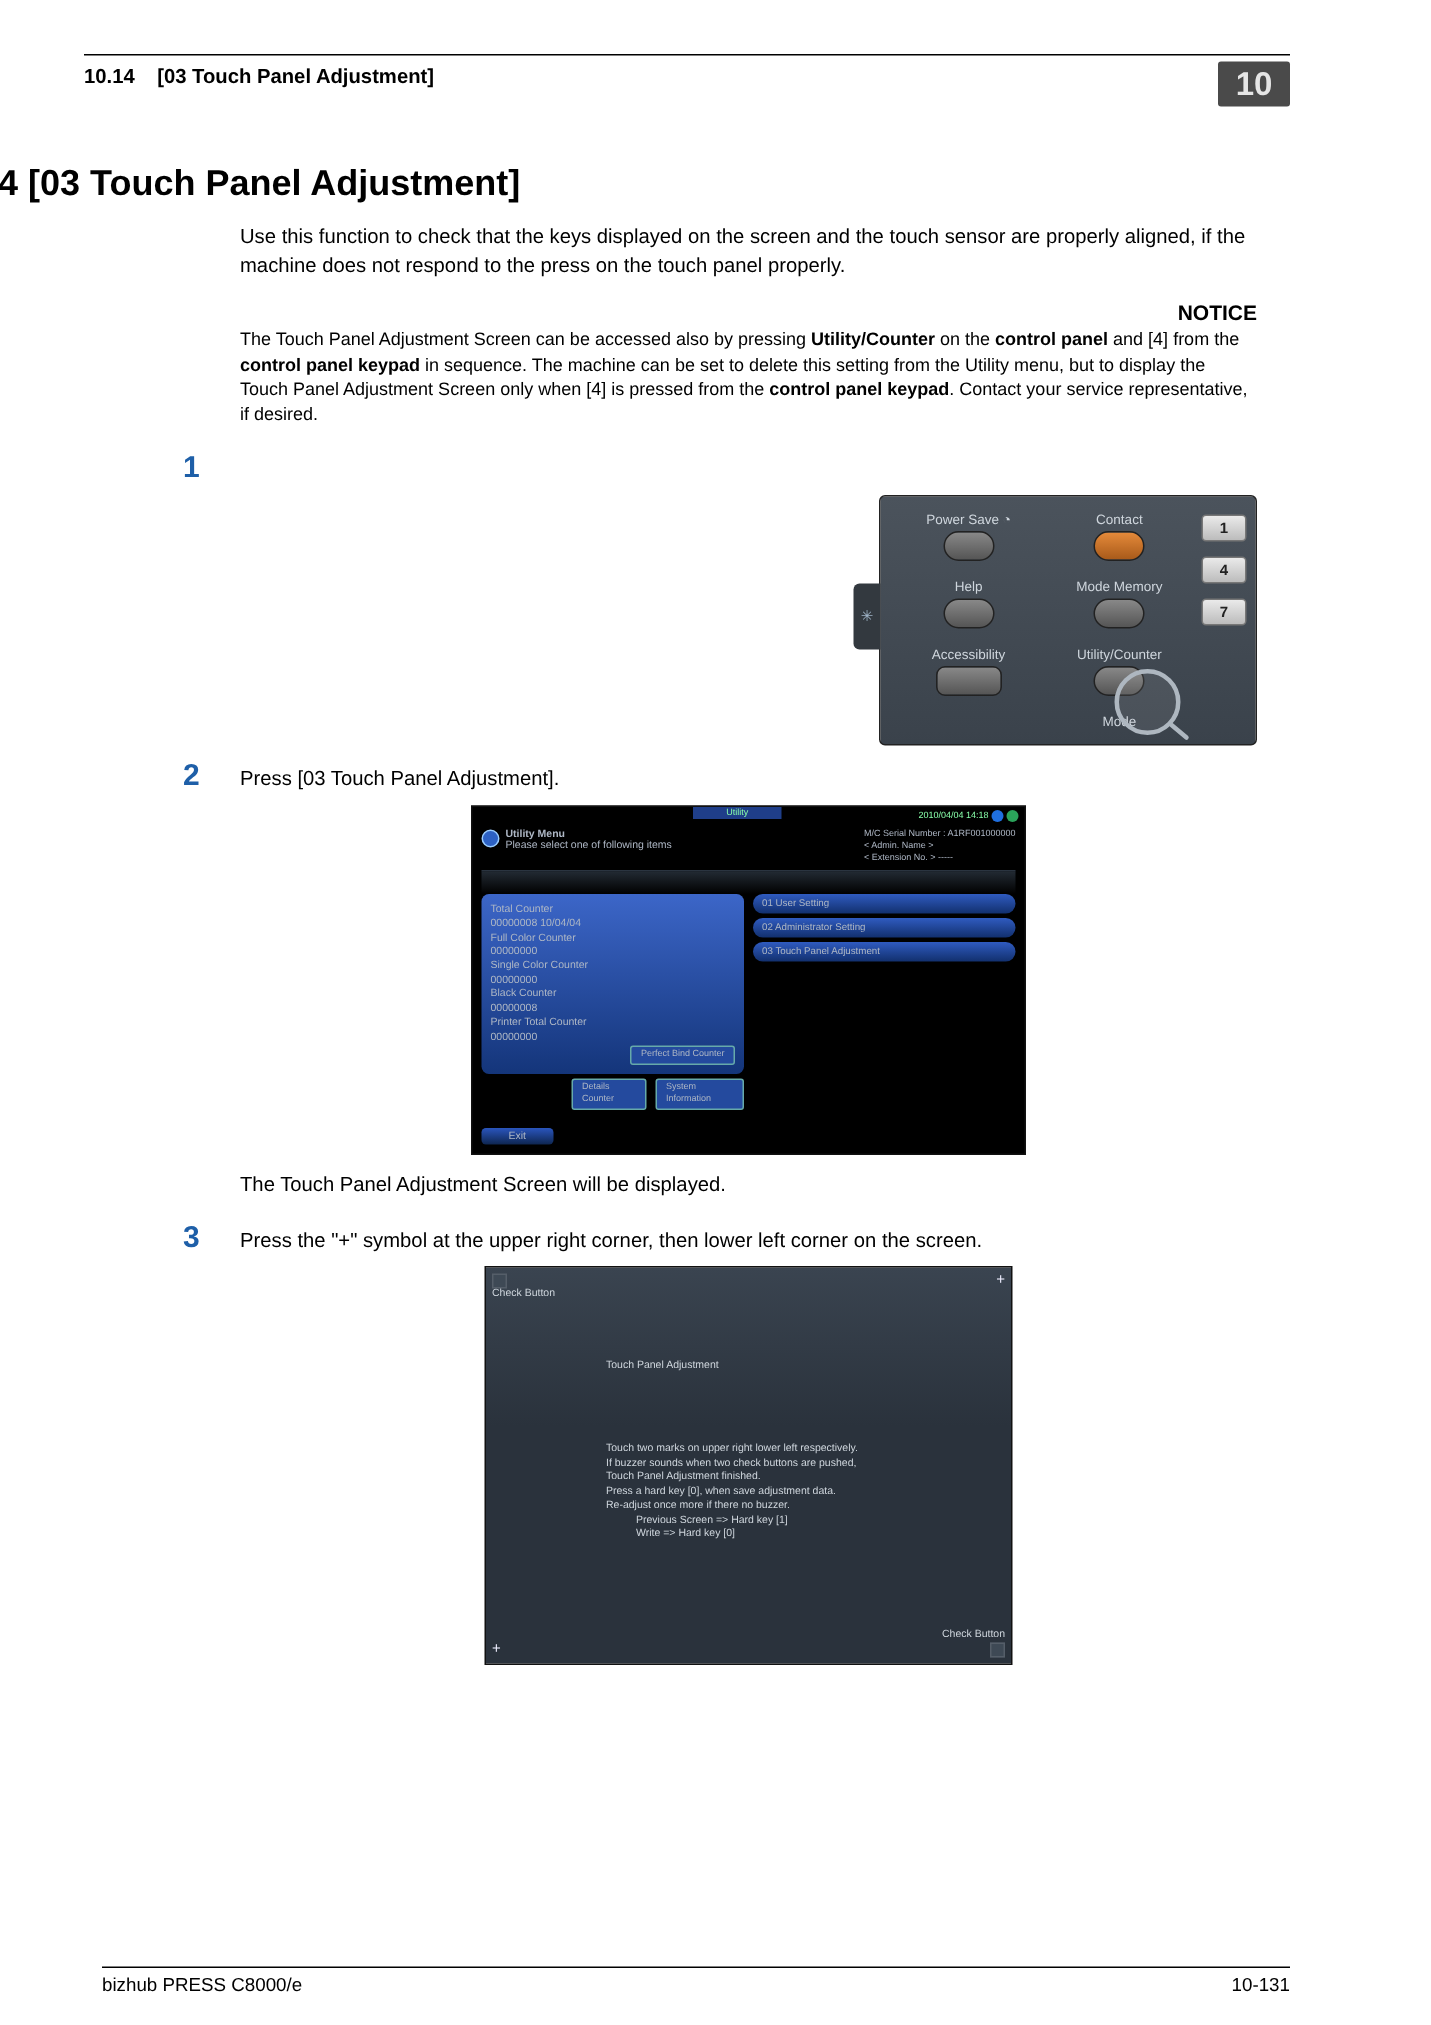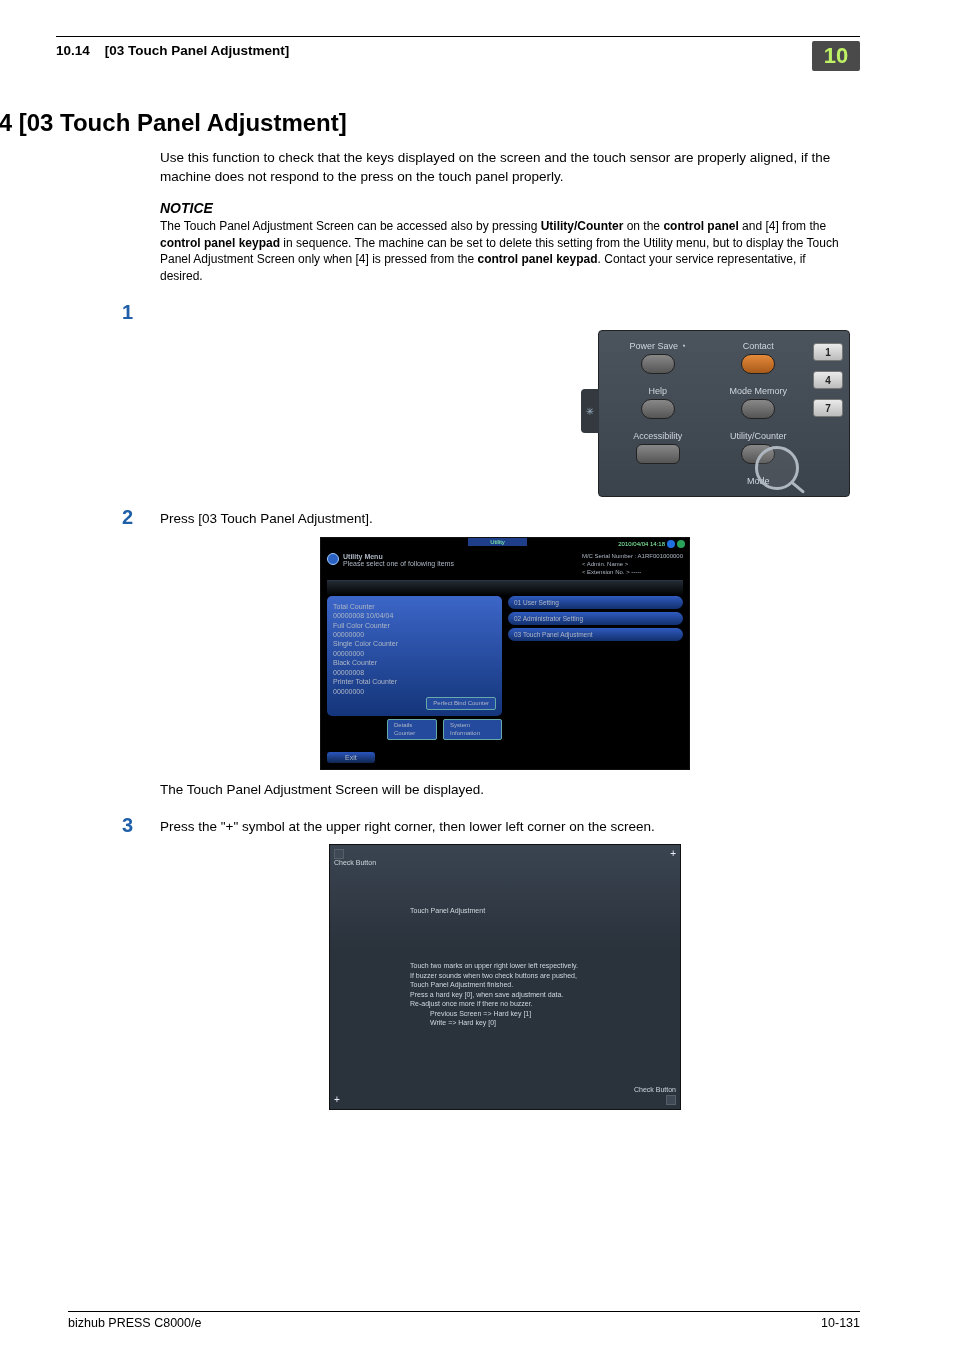--- a/index.html
+++ b/index.html
@@ -2,28 +2,28 @@
 <html><head>
 <meta charset="utf-8">
 <style>
   * { box-sizing: border-box; margin: 0; padding: 0; }
   html, body { width: 954px; background: #fff; font-family: Arial, Helvetica, sans-serif; color: #000; }
   .page { width: 916px; min-height: 1350px; padding: 36px 56px 20px 56px; position: relative; }
 
   .top-rule { border-top: 1px solid #000; margin-bottom: 4px; }
   .header-row { display: flex; align-items: flex-start; justify-content: space-between; }
   .running-head { font-size: 13.5px; font-weight: bold; padding-top: 2px; }
-  .chap-badge { background:#4a4a4a; color:#bef264; width:48px; height:30px; display:flex; align-items:center; justify-content:center; font-size:22px; font-weight:bold; border-radius:2px;margin-left:16px; }
-
-  .body { margin-left: 104px; margin-right: 10px; }
+  .chap-badge { background:#4a4a4a; color:#e5e5e5; width:48px; height:30px; display:flex; align-items:center; justify-content:center; font-size:22px; font-weight:bold; border-radius:2px;margin-left:16px; }
+
+  .body { margin-left: 104px; margin-right: 22px; }
 
   h1.section-title { font-size: 24px; font-weight: bold; margin: 38px 0 12px -104px; }
 
   p.intro { font-size: 13.5px; line-height: 1.38; margin-bottom: 14px; }
-  h4.notice { font-style: italic; font-weight: bold; font-size: 14px; margin-bottom: 2px; }
+  h4.notice { font-weight: bold; font-size: 14px; margin-bottom: 2px; text-align: right; }
   p.notice-body { font-size: 12px; line-height: 1.38; margin-bottom: 18px; }
 
   .step { display:flex; align-items:flex-start; margin-bottom:8px; margin-left:-38px; }
   .step-num { font-size:20px; font-weight:bold; color:#1e5fa8; width:38px; flex-shrink:0; line-height:1; padding-top:0; }
   .step-text { font-size:13.5px; line-height:1.4; padding-top:3px; }
 
   p.result { font-size:13.5px; margin: 12px 0 18px 0; }
 
   
   .panel-wrap { display:flex; justify-content:flex-end; margin: 4px 0 10px 0; }

